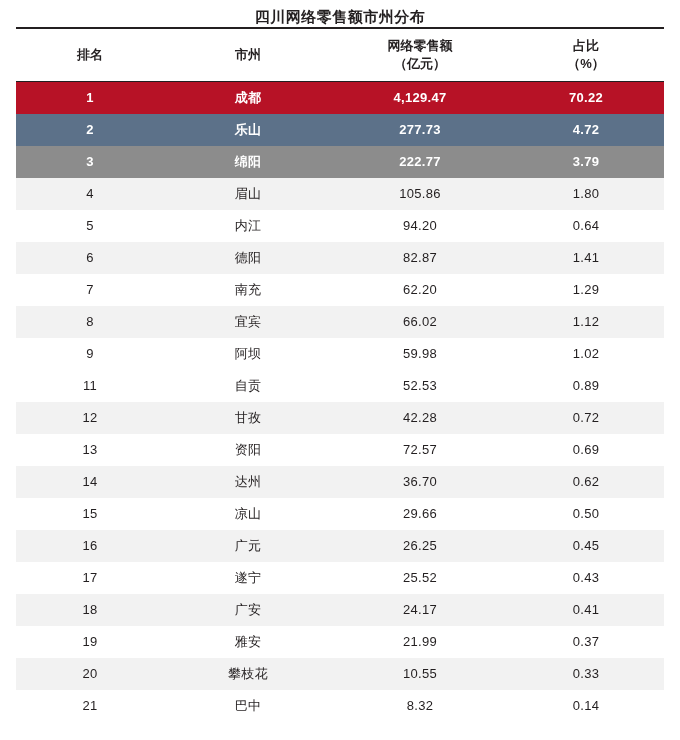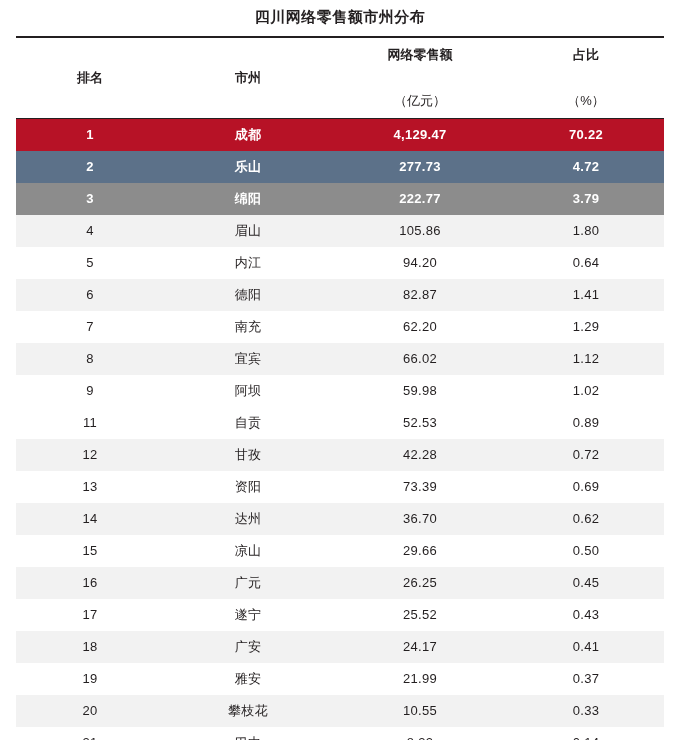--- a/index.html
+++ b/index.html
@@ -17,21 +17,21 @@
   .wrap {
     width: 680px;
     box-sizing: border-box;
     padding: 0;
   }
   .title {
     text-align: center;
     font-size: 15px;
     font-weight: bold;
     letter-spacing: 0.5px;
-    padding: 8px 0 9px 0;
+    padding: 8px 0 0 0;
     color: #231f20;
   }
   table.data {
     width: 648px;
     margin: 0 16px;
     border-collapse: collapse;
     table-layout: fixed;
   }
   table.data col.c-rank  { width: 148px; }
   table.data col.c-city  { width: 168px; }
@@ -44,22 +44,21 @@
     color: #231f20;
     text-align: center;
     padding: 8px 0 9px 0;
     border-top: 2px solid #231f20;
     border-bottom: 1.5px solid #231f20;
     line-height: 1.35;
     vertical-align: middle;
   }
   thead th .sub {
     display: block;
-    font-weight: normal;
-    margin-top: 28px;
+    font-weight: bold;
   }
   tbody td {
     font-size: 13px;
     text-align: center;
     padding: 5px 0 5px 0;
     height: 22px;
     line-height: 1.5;
     vertical-align: middle;
     letter-spacing: 0.3px;
   }
@@ -177,21 +176,21 @@
         </tr>
         <tr class="alt">
           <td>12</td>
           <td>甘孜</td>
           <td>42.28</td>
           <td>0.72</td>
         </tr>
         <tr>
           <td>13</td>
           <td>资阳</td>
-          <td>73.39</td>
+          <td>72.57</td>
           <td>0.69</td>
         </tr>
         <tr class="alt">
           <td>14</td>
           <td>达州</td>
           <td>36.70</td>
           <td>0.62</td>
         </tr>
         <tr>
           <td>15</td>

